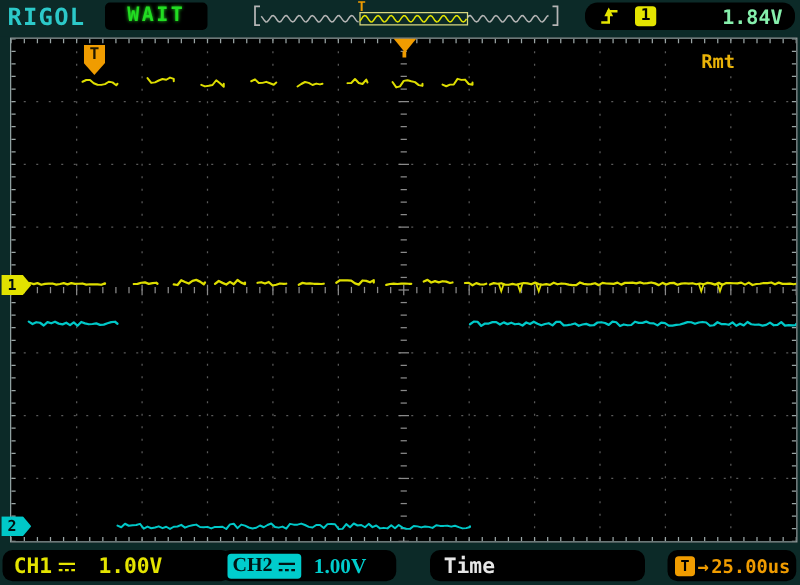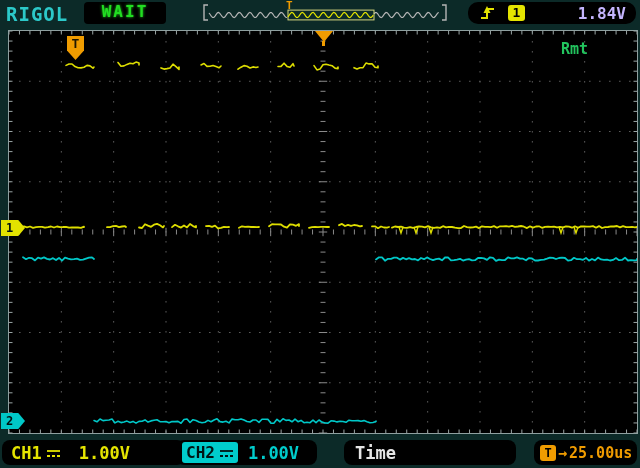--- a/index.html
+++ b/index.html
@@ -13,27 +13,27 @@
   #status{position:absolute;left:84px;top:2px;width:82px;height:22px;background:#000;
           border-radius:4px;display:flex;align-items:flex-start;justify-content:center;}
   #status span{color:#22dd22;font:bold 16px "DejaVu Sans Mono",monospace;letter-spacing:2px;
                text-shadow:0 0 3px #22dd22;}
   #preview{position:absolute;left:200px;top:1px;width:250px;height:23px;}
   #trigblock{position:absolute;left:468px;top:2px;width:168px;height:22px;background:#000;
              border-radius:10px;display:flex;align-items:center;padding:0 10px;
              box-sizing:border-box;gap:10px;}
   #trigch{background:#e4e400;color:#000;border-radius:3px;width:17px;height:16px;
           text-align:center;font:bold 13px "DejaVu Sans Mono",monospace;line-height:16px;}
-  #triglevel{color:#c4b5fd;font:bold 16px "DejaVu Sans Mono",monospace;margin-left:auto;}
+  #triglevel{color:#86efac;font:bold 16px "DejaVu Sans Mono",monospace;margin-left:auto;}
 
   
   #gridwrap{position:absolute;left:8px;top:30px;width:628px;height:402px;background:#000;
             border:1px solid #8fa0a0;}
   #gridsvg{position:absolute;left:0;top:0;}
-  #rmt{position:absolute;left:552px;top:9px;color:#22c55e;
+  #rmt{position:absolute;left:552px;top:9px;color:#eab308;
        font:bold 15px "DejaVu Sans Mono",monospace;}
   #trigpos-t{position:absolute;left:58px;top:5px;width:17px;height:24px;background:#f09c00;
              clip-path:polygon(0 0,100% 0,100% 60%,50% 100%,0 60%);
              color:#201800;font:bold 13px "DejaVu Sans Mono",monospace;
              text-align:center;line-height:15px;}
   #center-tri{position:absolute;left:306px;top:0;width:0;height:0;
               border-left:9px solid transparent;border-right:9px solid transparent;
               border-top:11px solid #f09c00;}
   #tri-stem{position:absolute;left:313px;top:10px;width:3px;height:5px;background:#f09c00;}
 
@@ -46,21 +46,21 @@
   #tag1{left:1px;top:220px;background:#e2e200;}
   #tag2{left:1px;top:413px;background:#00c8c8;}
 
   
   #bottombar{position:absolute;left:0;top:436px;width:640px;height:32px;background:#0c2a28;}
   .blk{position:absolute;top:4px;height:25px;background:#000;border-radius:8px;
        display:flex;align-items:center;box-sizing:border-box;
        font-family:"DejaVu Sans Mono",monospace;font-weight:bold;}
   #ch1blk{left:2px;width:183px;padding:0 9px;gap:4px;color:#e4e400;font-size:17px;}
   #ch1blk .scale{margin-left:14px;}
-  #ch2blk{left:176px;width:141px;padding:0 6px;gap:10px;color:#00cccc;font-size:17px;}
+  #ch2blk{left:176px;width:141px;padding:0 6px;gap:10px;color:#00cccc;font-size:17px;font-family:Liberation Serif, serif;}
   #ch2sel{background:#00cccc;color:#001414;border-radius:3px;display:flex;align-items:center;
           padding:1px 4px;gap:4px;font-size:16px;font-weight:bold;}
   #timeblk{left:344px;width:172px;padding:0 11px;gap:14px;color:#e6e6e6;font-size:17px;}
   #offsetblk{left:534px;width:103px;padding:0 6px;gap:2px;color:#f09c00;font-size:15px;}
   #toffbox{background:#f09c00;color:#000;border-radius:3px;width:16px;height:16px;
            font-size:12px;line-height:16px;text-align:center;flex:none;}
   .cpl{flex:none;}
 </style>
 </head>
 <body>

